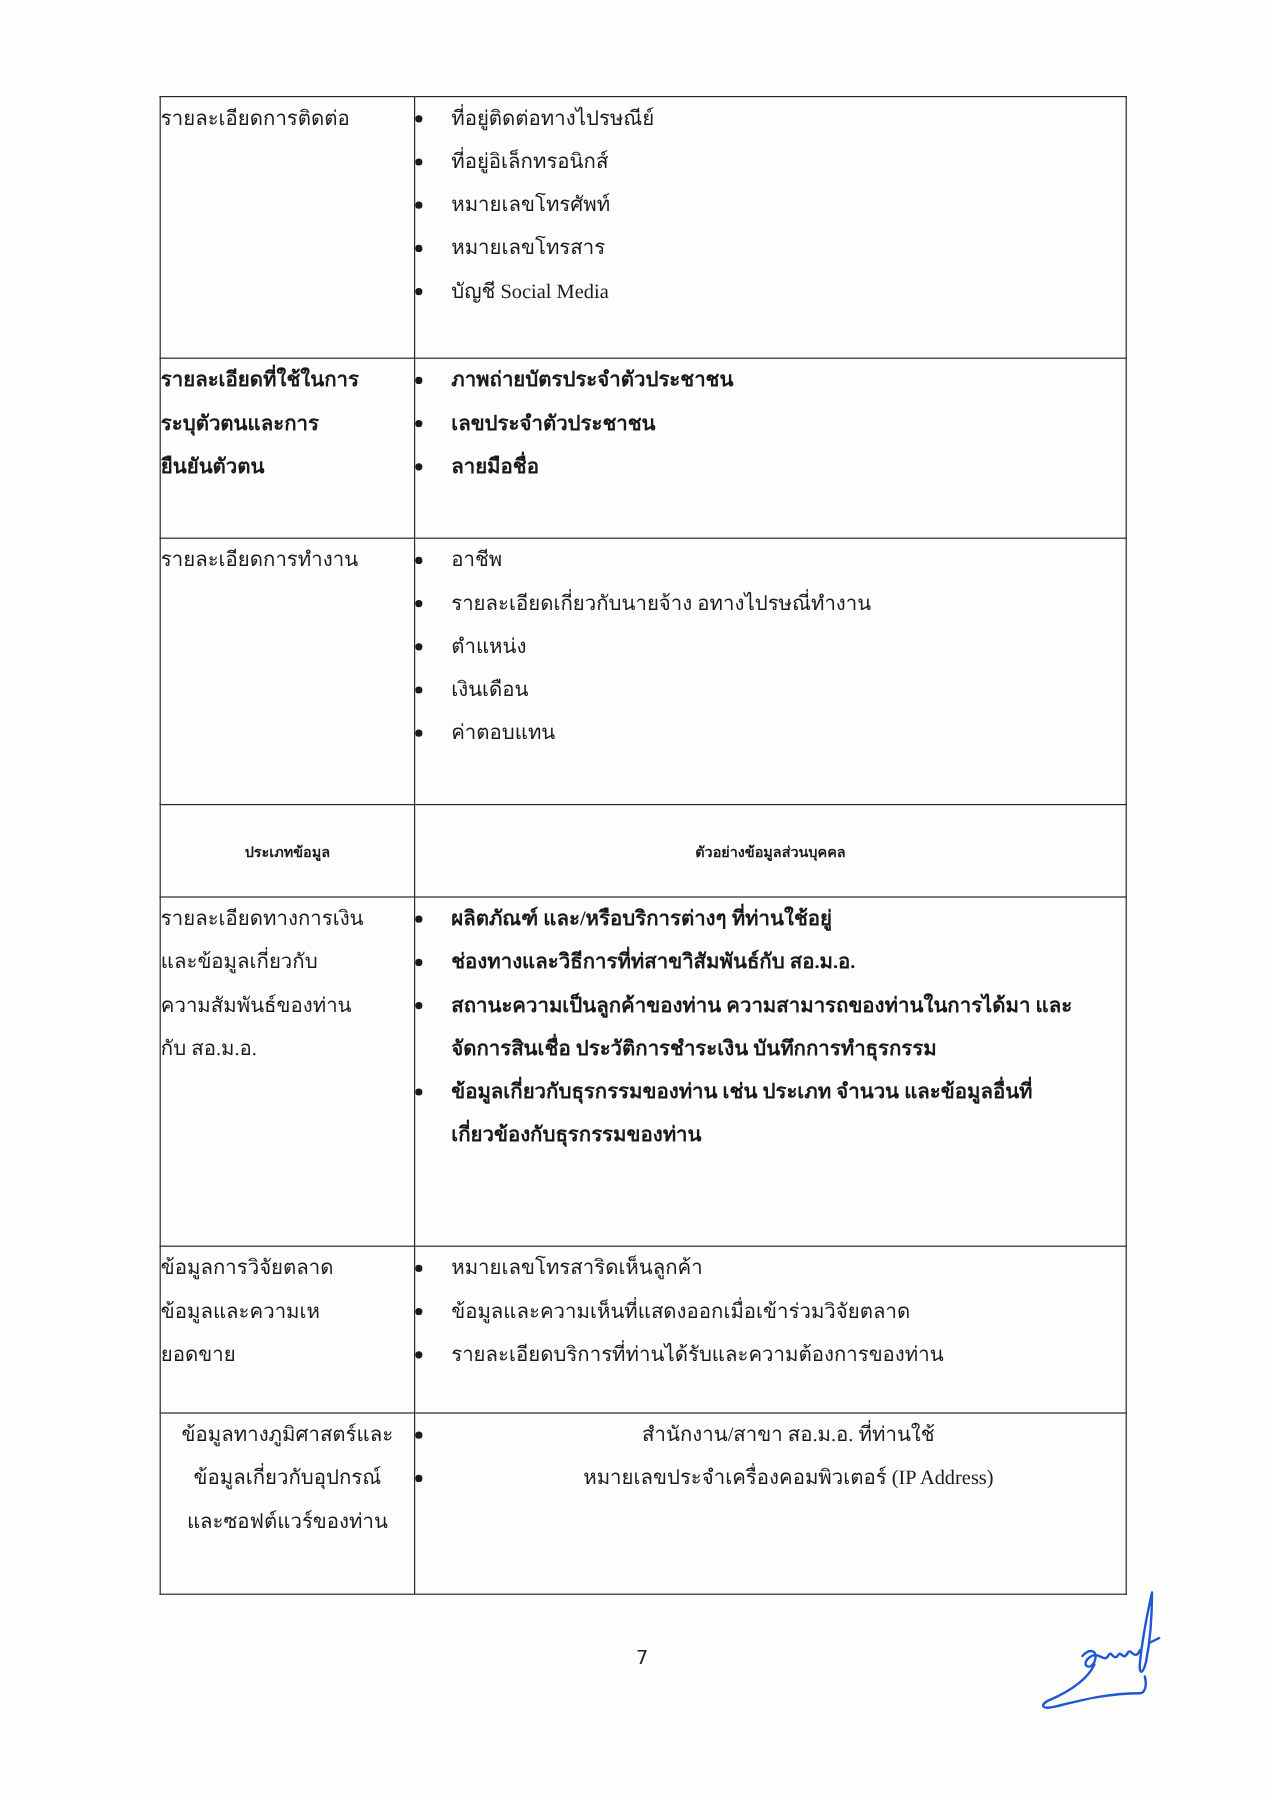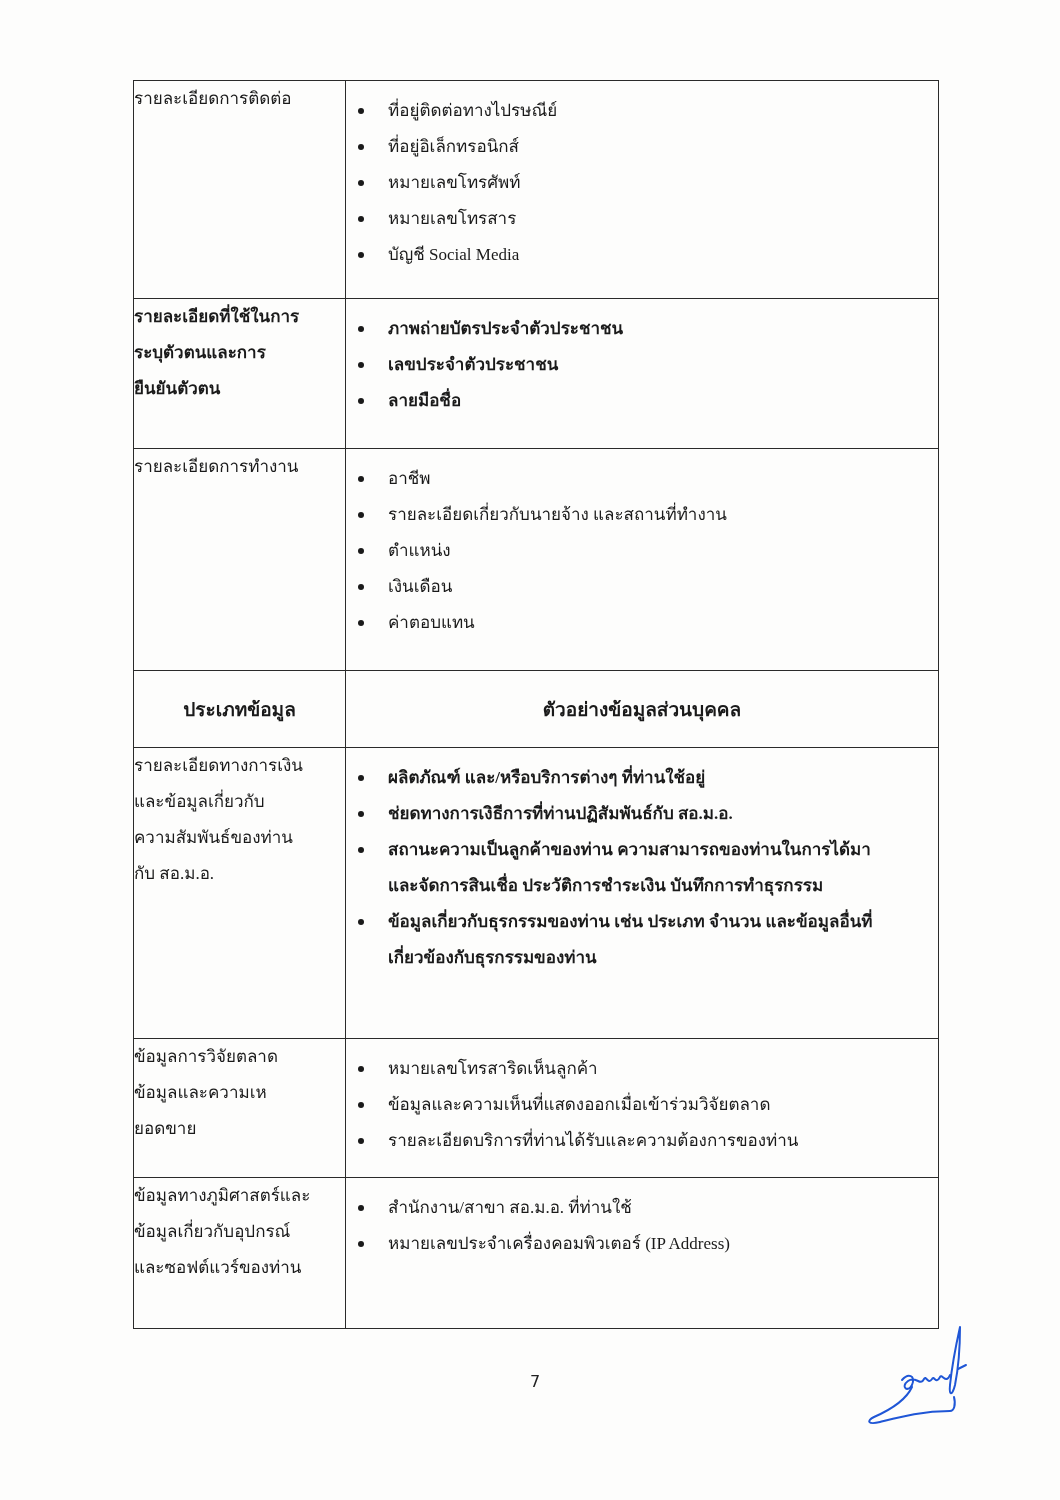--- a/index.html
+++ b/index.html
@@ -25,45 +25,45 @@
   }
   .col-type { width: 212px; }
   .col-examples { width: 593px; }
   .type-cell {
     padding: 28px 8px 0 14px;
     font-size: 17px;
     line-height: 36px;
   }
   .type-line { display: block; white-space: nowrap; }
   .examples-cell { padding: 22px 12px 0 96px; }
-  ul.bullets { list-style: none; margin: 12px; padding: 0; }
+  ul.bullets { list-style: none; margin: 0; padding: 0; }
   ul.bullets li {
     position: relative;
     font-size: 17px;
     line-height: 36px;
     padding-left: 30px;
   }
   ul.bullets li .dot {
     position: absolute; left: 0; top: 15px;
     width: 6px; height: 6px; border-radius: 50%;
     background: #1a1a1a;
   }
   .header-row td {
     text-align: center;
     vertical-align: middle;
     font-weight: bold;
-    font-size: 19px;
+    font-size: 12px;
   }
   .r1 { height: 218px; }
   .r2 { height: 150px; font-weight: bold; }
   .r3 { height: 222px; }
   .rh { height: 77px; }
   .r4 { height: 291px; }
   .r5 { height: 139px; }
-  .r6 { height: 151px; }
+  .r6 { height: 151px; text-align: center; }
   .page-number {
     position: absolute;
     left: 0; width: 1070px;
     top: 1372px;
     text-align: center;
     font-family: "DejaVu Sans", sans-serif;
     font-size: 16px;
     color: #222;
   }
   .signature {
@@ -112,21 +112,21 @@
       </td>
     </tr>
 
     <tr class="r3">
       <td class="type-cell">
         <span class="type-line">รายละเอียดการทำงาน</span>
       </td>
       <td class="examples-cell">
         <ul class="bullets">
           <li><span class="dot"></span><span>อาชีพ</span></li>
-          <li><span class="dot"></span><span>รายละเอียดเกี่ยวกับนายจ้าง และสถานที่ทำงาน</span></li>
+          <li><span class="dot"></span><span>รายละเอียดเกี่ยวกับนายจ้าง อทางไปรษณี่ทำงาน</span></li>
           <li><span class="dot"></span><span>ตำแหน่ง</span></li>
           <li><span class="dot"></span><span>เงินเดือน</span></li>
           <li><span class="dot"></span><span>ค่าตอบแทน</span></li>
         </ul>
       </td>
     </tr>
 
     <tr class="rh header-row">
       <td>ประเภทข้อมูล</td>
       <td>ตัวอย่างข้อมูลส่วนบุคคล</td>
@@ -135,21 +135,21 @@
     <tr class="r4">
       <td class="type-cell">
         <span class="type-line">รายละเอียดทางการเงิน</span>
         <span class="type-line">และข้อมูลเกี่ยวกับ</span>
         <span class="type-line">ความสัมพันธ์ของท่าน</span>
         <span class="type-line">กับ  สอ.ม.อ.</span>
       </td>
       <td class="examples-cell" style="padding-right:40px;font-weight:bold;">
         <ul class="bullets">
           <li><span class="dot"></span><span>ผลิตภัณฑ์ และ/หรือบริการต่างๆ ที่ท่านใช้อยู่</span></li>
-          <li><span class="dot"></span><span>ช่ยดทางการเงิธีการที่ท่านปฏิสัมพันธ์กับ  สอ.ม.อ.</span></li>
+          <li><span class="dot"></span><span>ช่องทางและวิธีการที่ท่สาขาิสัมพันธ์กับ  สอ.ม.อ.</span></li>
           <li><span class="dot"></span><span>สถานะความเป็นลูกค้าของท่าน ความสามารถของท่านในการได้มา และจัดการสินเชื่อ ประวัติการชำระเงิน บันทึกการทำธุรกรรม</span></li>
           <li><span class="dot"></span><span>ข้อมูลเกี่ยวกับธุรกรรมของท่าน เช่น ประเภท จำนวน และข้อมูลอื่นที่เกี่ยวข้องกับธุรกรรมของท่าน</span></li>
         </ul>
       </td>
     </tr>
 
     <tr class="r5">
       <td class="type-cell">
         <span class="type-line">ข้อมูลการวิจัยตลาด</span>
         <span class="type-line">ข้อมูลและความเห</span>

